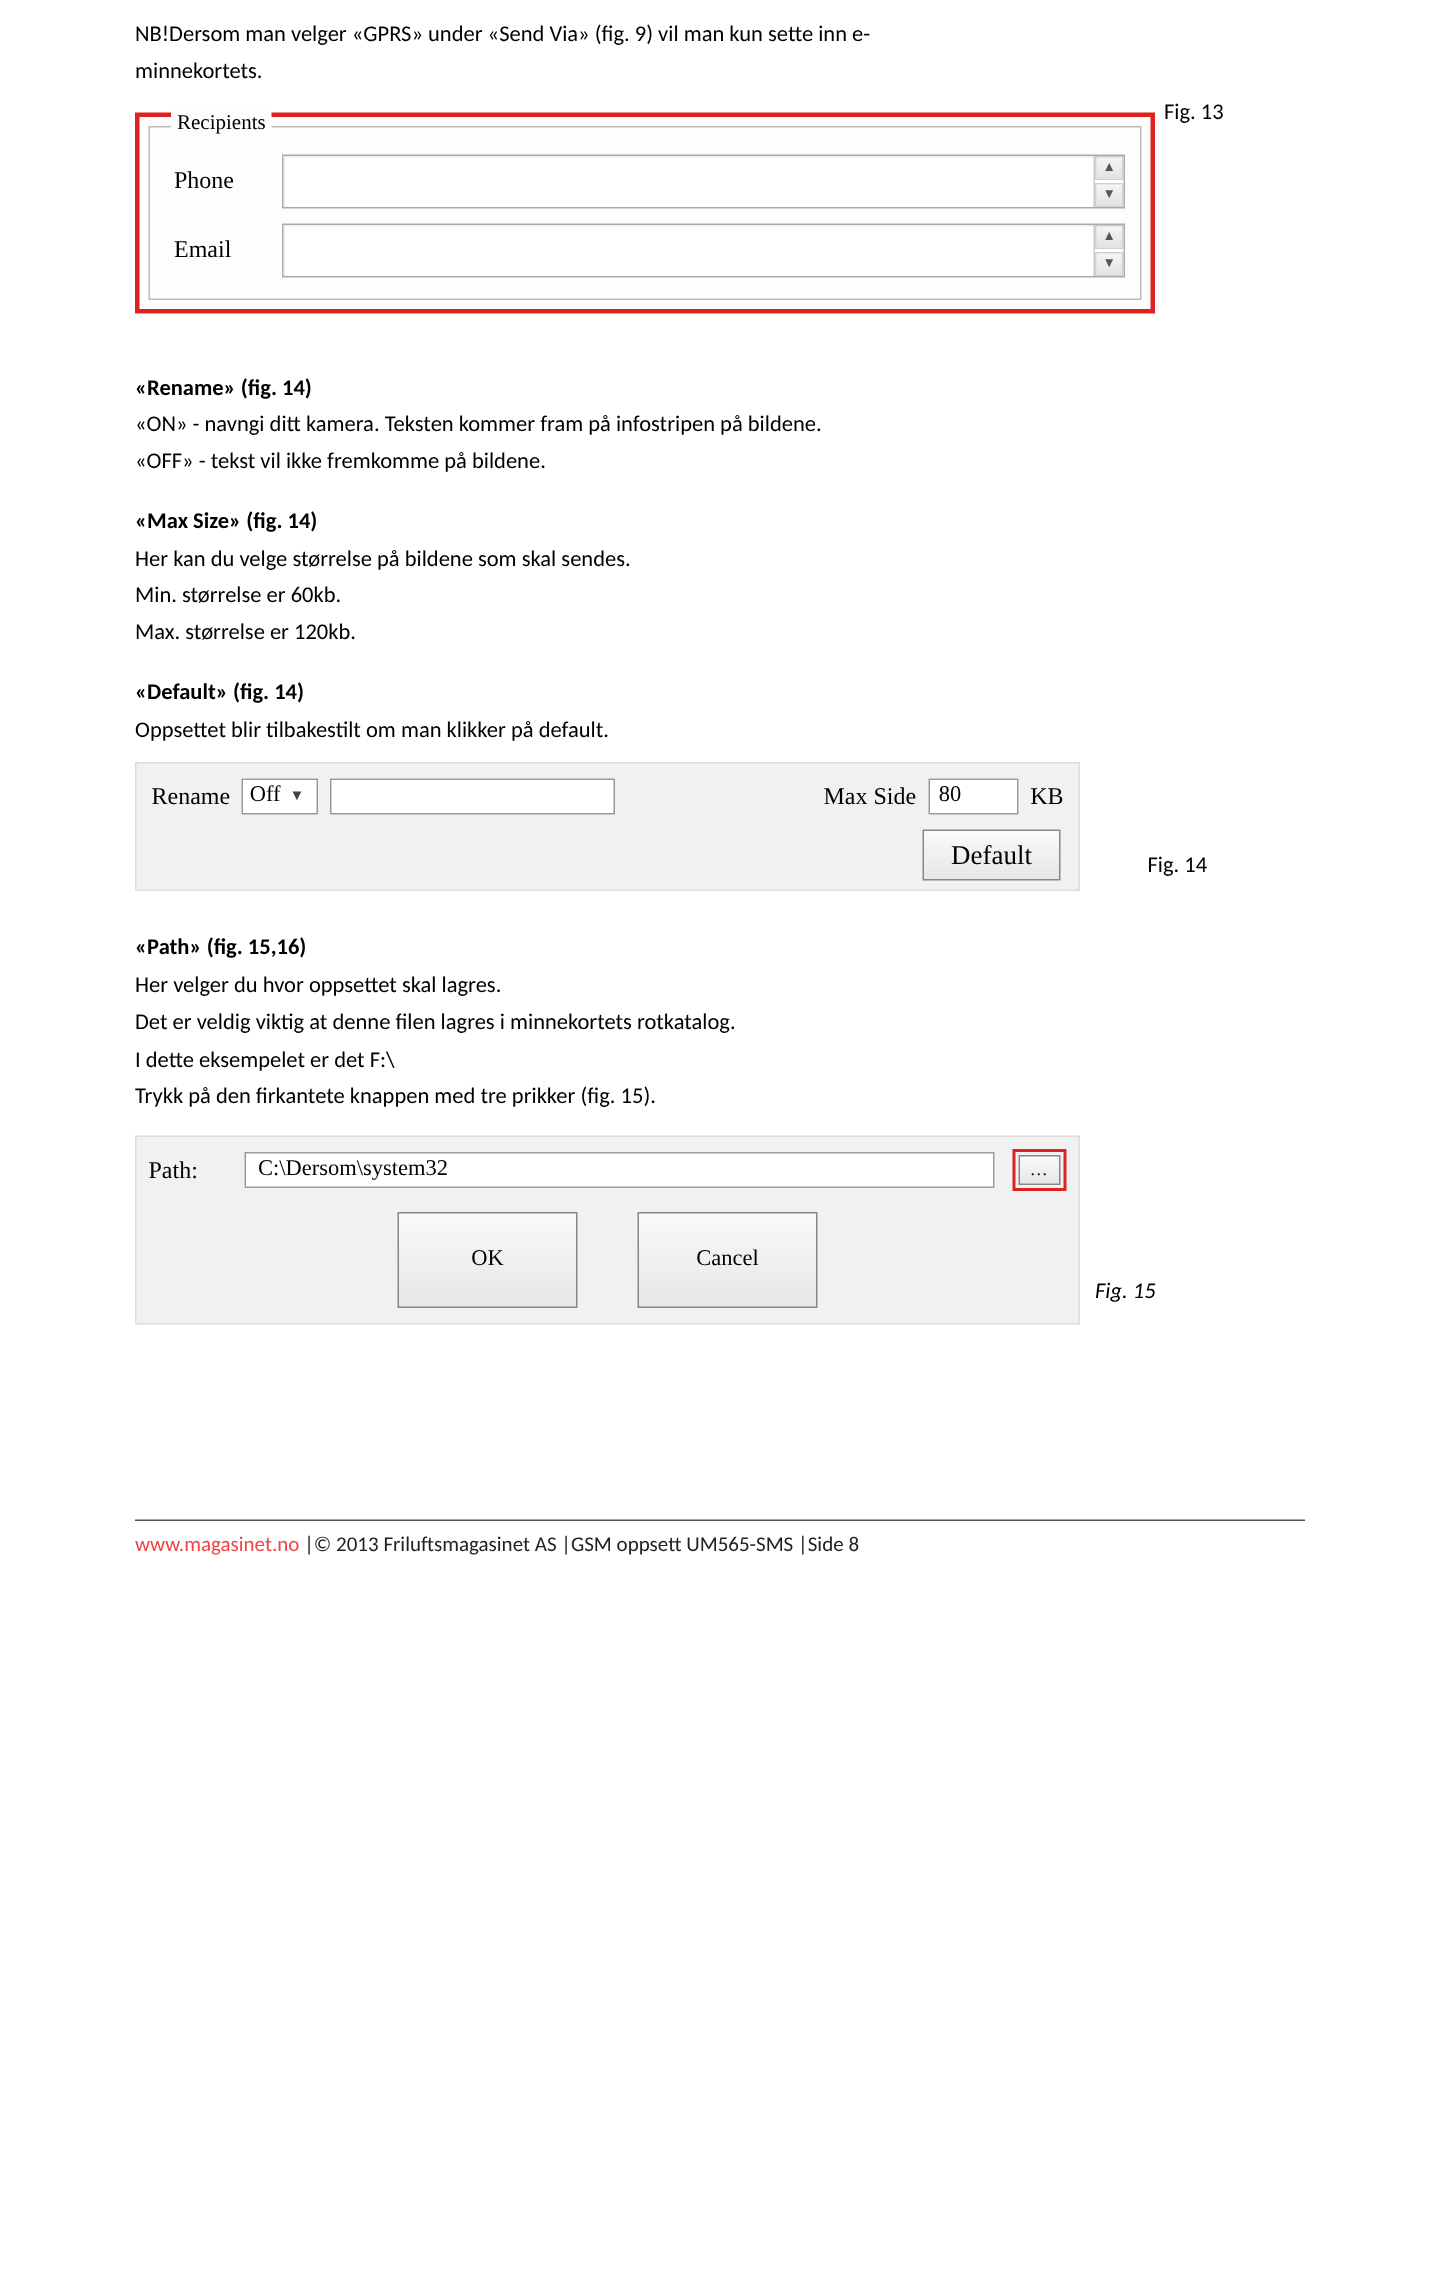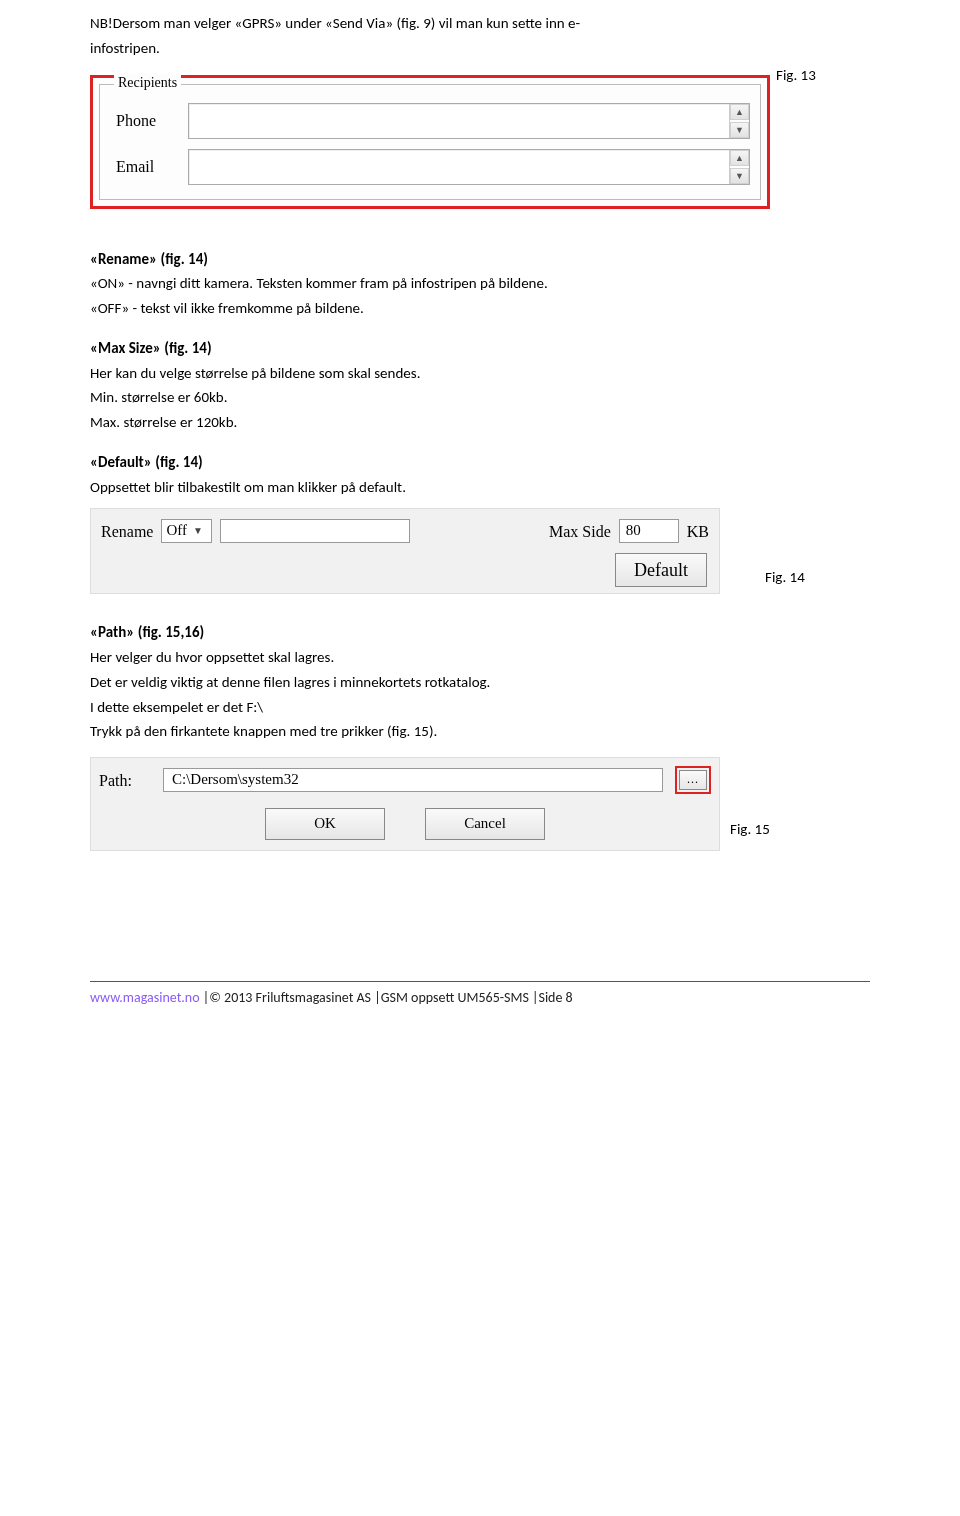--- a/index.html
+++ b/index.html
@@ -154,43 +154,43 @@
     background: linear-gradient(#fafafa,#e6e6e6);
     display:flex; align-items:center; justify-content:center;
     font-size: 12px;
     letter-spacing: 1px;
   }
   .fig15-bottom { display:flex; justify-content:center; gap: 40px; margin-top: 14px;}
   .btn15 {
     border: 1px solid #888;
     background: linear-gradient(#fafafa,#e6e6e6);
     width: 120px;
-    padding: 4px 0;
+    padding: 20px 0;
     text-align:center;
     font-size: 15px;
   }
-  .caption15 { margin-left: 640px; margin-top: -32px; }
+  .caption15 { margin-left: 640px; margin-top: -32px; font-style: italic; }
 
   .footer-rule {
     border: none;
     border-top: 1px solid #555;
     margin-top: 140px;
     margin-bottom: 6px;
   }
   .footer {
     font-size: 14px;
     color: #222;
   }
-  .footer .link { color: #8b5cf6; }
+  .footer .link { color: #ef4444; }
 </style>
 </head>
 <body>
 
 <p>NB!Dersom man velger «GPRS» under «Send Via» (fig. 9) vil man kun sette inn e-</p>
-<p>infostripen.</p>
+<p>minnekortets.</p>
 
 <div class="caption13-row">
   <div class="fig13">
     <div class="fieldset13">
       <span class="legend">Recipients</span>
       <div class="row13">
         <span class="lbl13">Phone</span>
         <div class="input13">
           <div class="scroll13">
             <div class="arrow13">▲</div>

